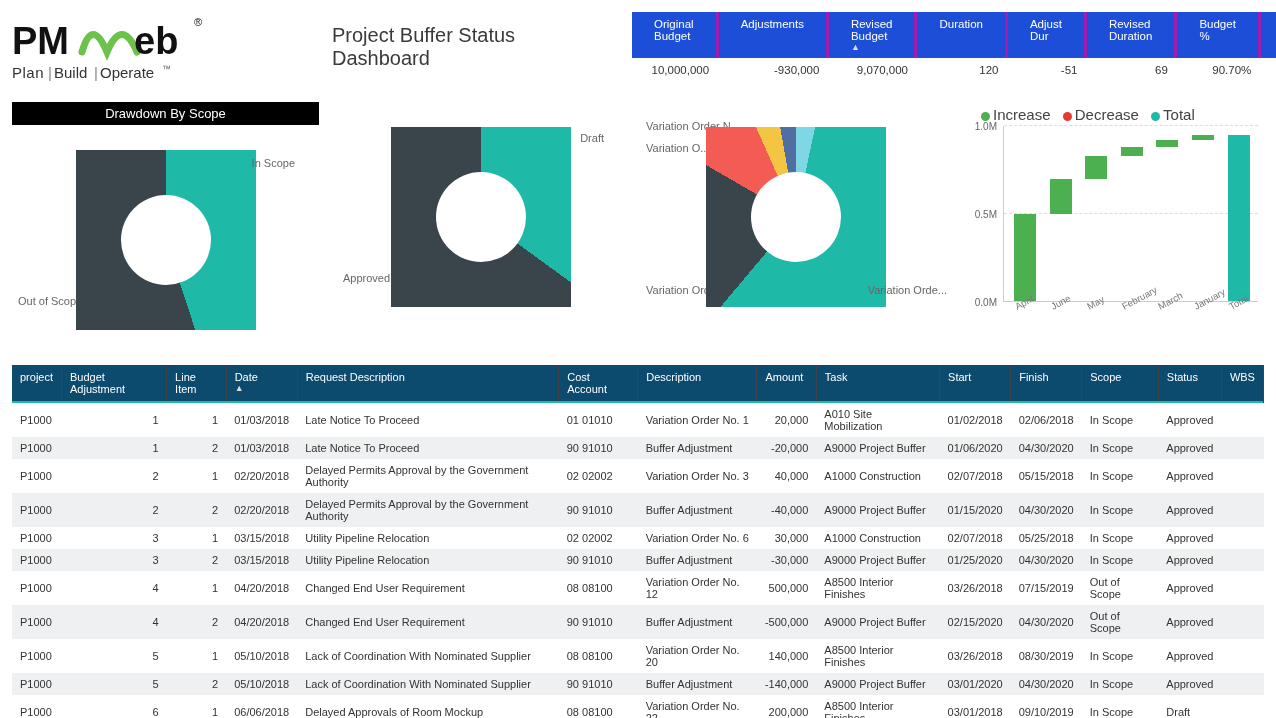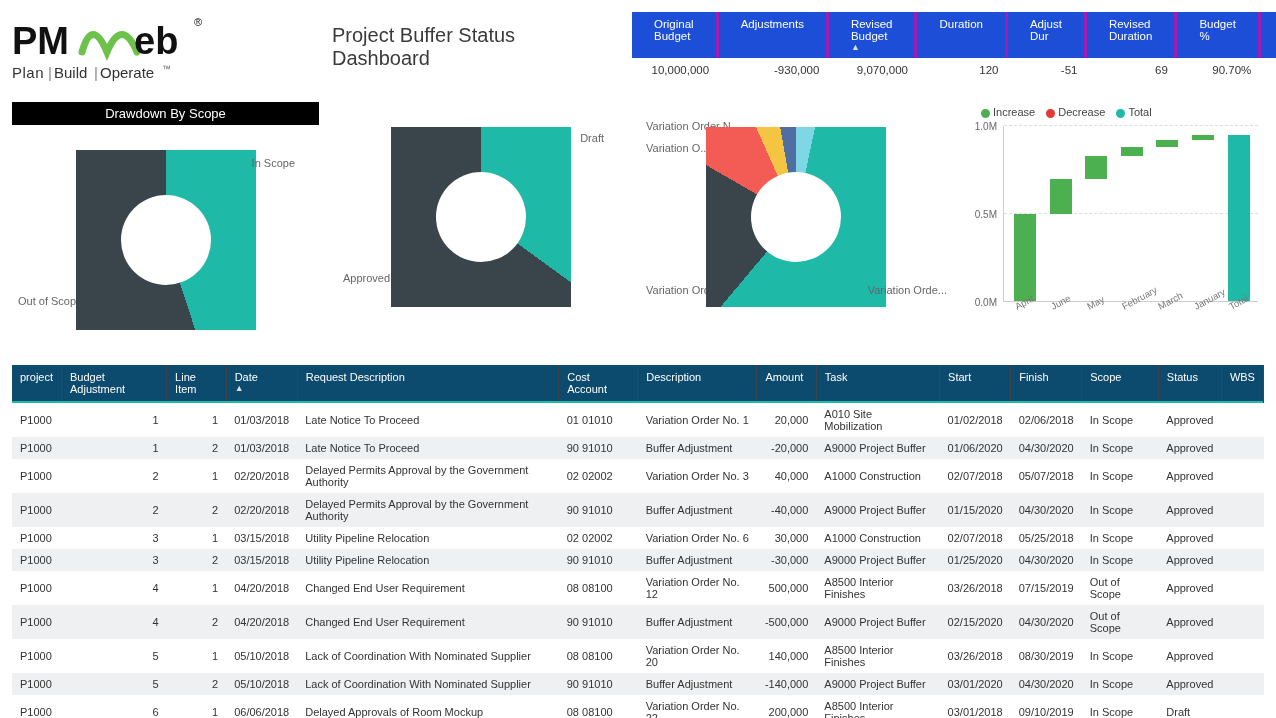--- a/index.html
+++ b/index.html
@@ -31,21 +31,21 @@
   .summary-table td { padding: 6px 8px; text-align: right; }
   .sort-ind { font-size: 9px; color:#ddd; display:block; }
 
   .charts-row { display: flex; gap: 8px; margin-bottom: 10px; }
   .chart-card { flex: 1; }
   .chart-card .blackbar { font-size: 13px; }
   .chart-body { height: 230px; display:flex; align-items:center; justify-content:center; position:relative; overflow:hidden; }
   .donut { width: 180px; height: 180px; position: relative; flex-shrink:0; }
   .donut-hole { position:absolute; left:50%; top:50%; width:90px; height:90px; margin:-45px 0 0 -45px; background:#fff; border-radius:50%; }
   .chart-label { position:absolute; font-size:11px; color:#666; white-space:nowrap; }
-  .legend-row { position:absolute; top:4px; left:24px; font-size:11px; color:#444; }
+  .legend-row { position:absolute; top:4px; left:24px; font-size:15px; color:#444; }
   .legend-dot { display:inline-block; width:9px; height:9px; border-radius:50%; margin:0 3px 0 8px; vertical-align:middle; }
   .waterfall { position:relative; width:100%; height:100%; padding:24px 8px 30px 46px; }
   .y-axis { position:absolute; left:0; top:24px; bottom:30px; width:44px; font-size:10px; color:#666; }
   .y-tick { position:absolute; right:4px; transform:translateY(50%); }
   .plot { position:absolute; left:46px; right:6px; top:24px; bottom:30px; border-left:1px solid #ccc; border-bottom:1px solid #ccc; }
   .wbar { position:absolute; width:22px; }
   .x-labs { position:absolute; left:46px; right:6px; bottom:0; height:30px; }
   .x-lab { position:absolute; font-size:9.5px; color:#777; transform:rotate(-28deg); transform-origin:left top; white-space:nowrap; }
 
   .main-table { width:100%; border-collapse:collapse; font-size:11px; }
@@ -245,21 +245,21 @@
         <td>P1000</td>
         <td class="num">2</td>
         <td class="num">1</td>
         <td>02/20/2018</td>
         <td>Delayed Permits Approval by the Government Authority</td>
         <td>02 02002</td>
         <td>Variation Order No. 3</td>
         <td class="num">40,000</td>
         <td>A1000 Construction</td>
         <td>02/07/2018</td>
-        <td>05/07/2018</td>
+        <td>05/15/2018</td>
         <td>In Scope</td>
         <td>Approved</td>
         <td></td>
       </tr>
       <tr>
         <td>P1000</td>
         <td class="num">2</td>
         <td class="num">2</td>
         <td>02/20/2018</td>
         <td>Delayed Permits Approval by the Government Authority</td>

